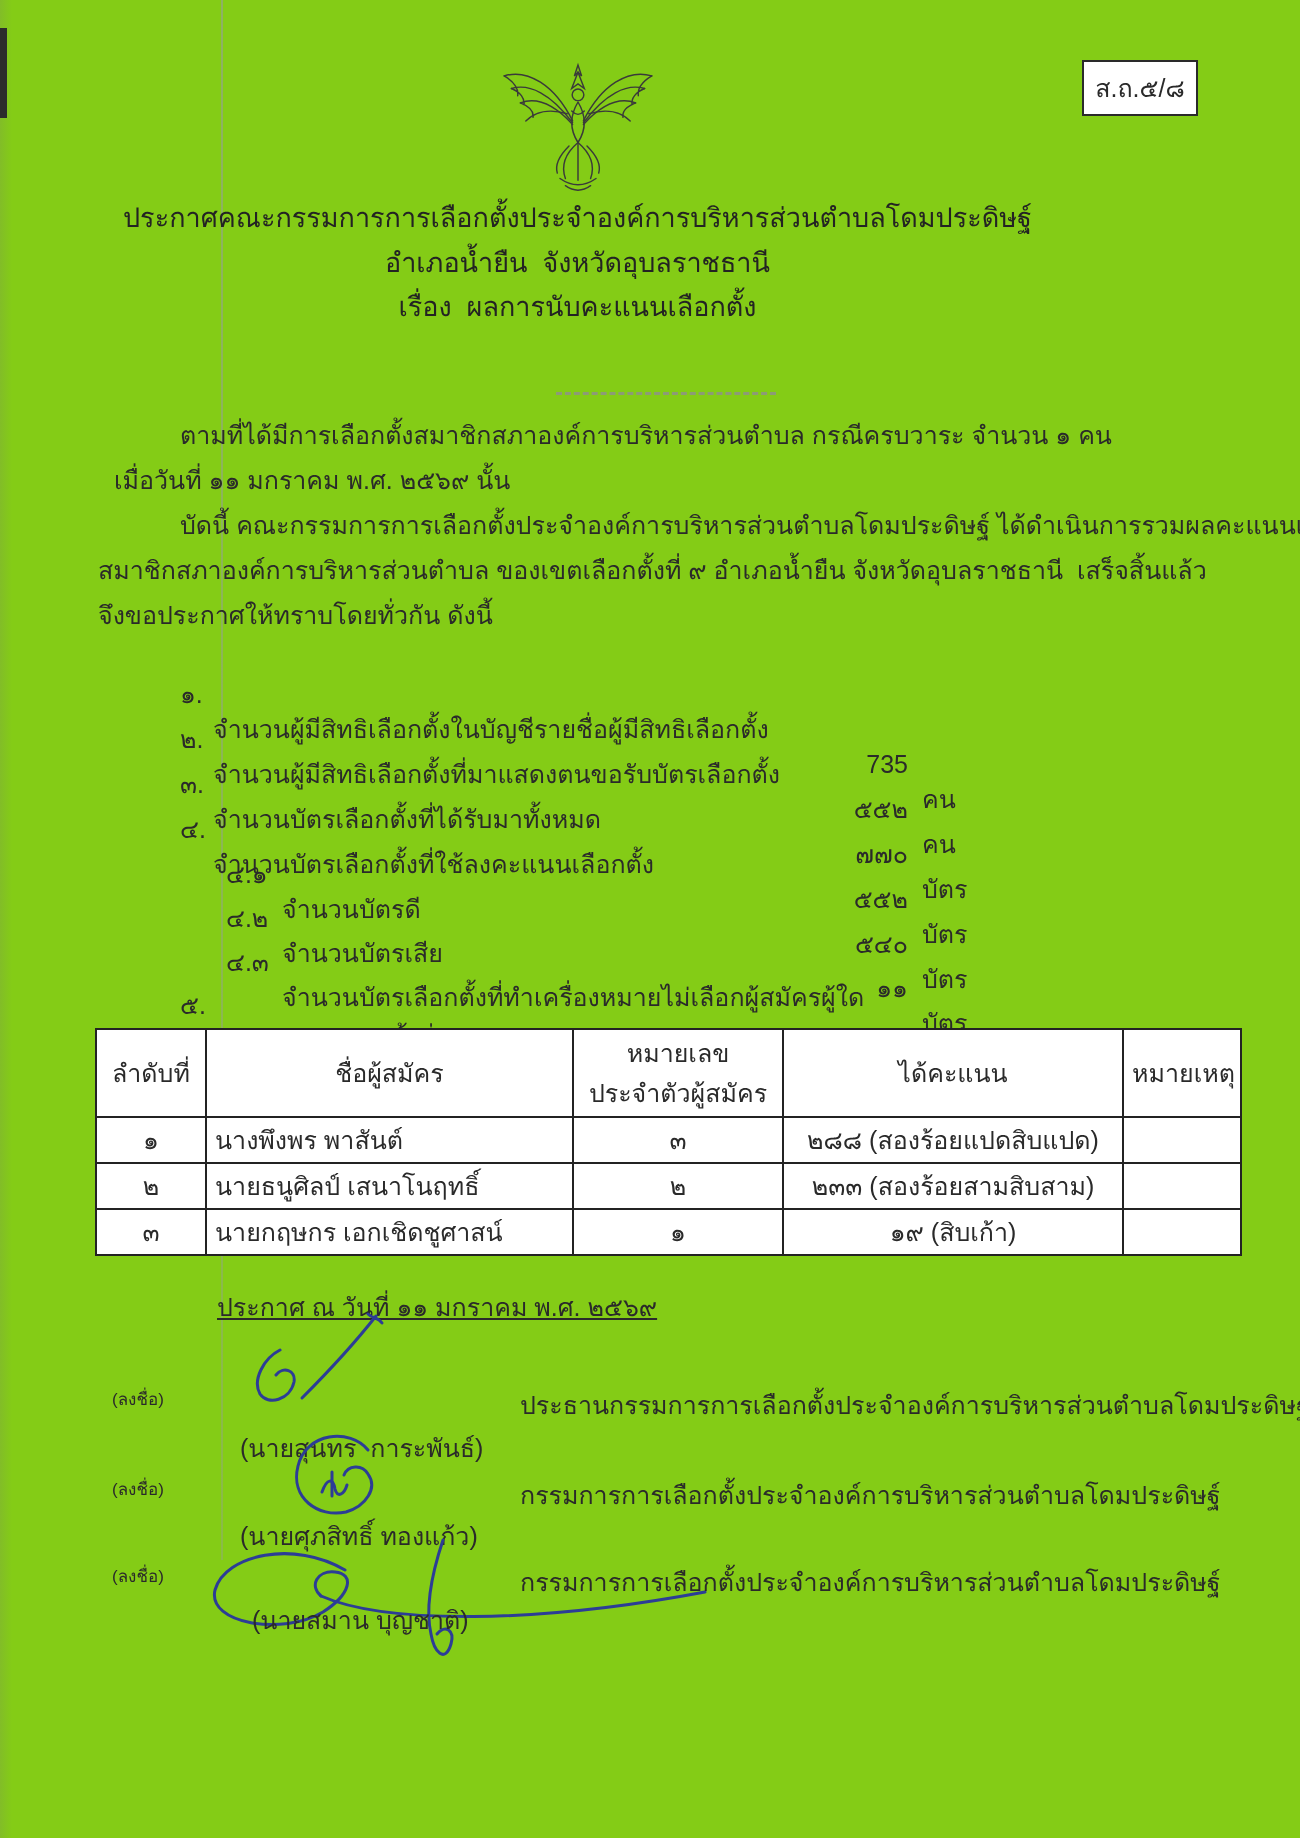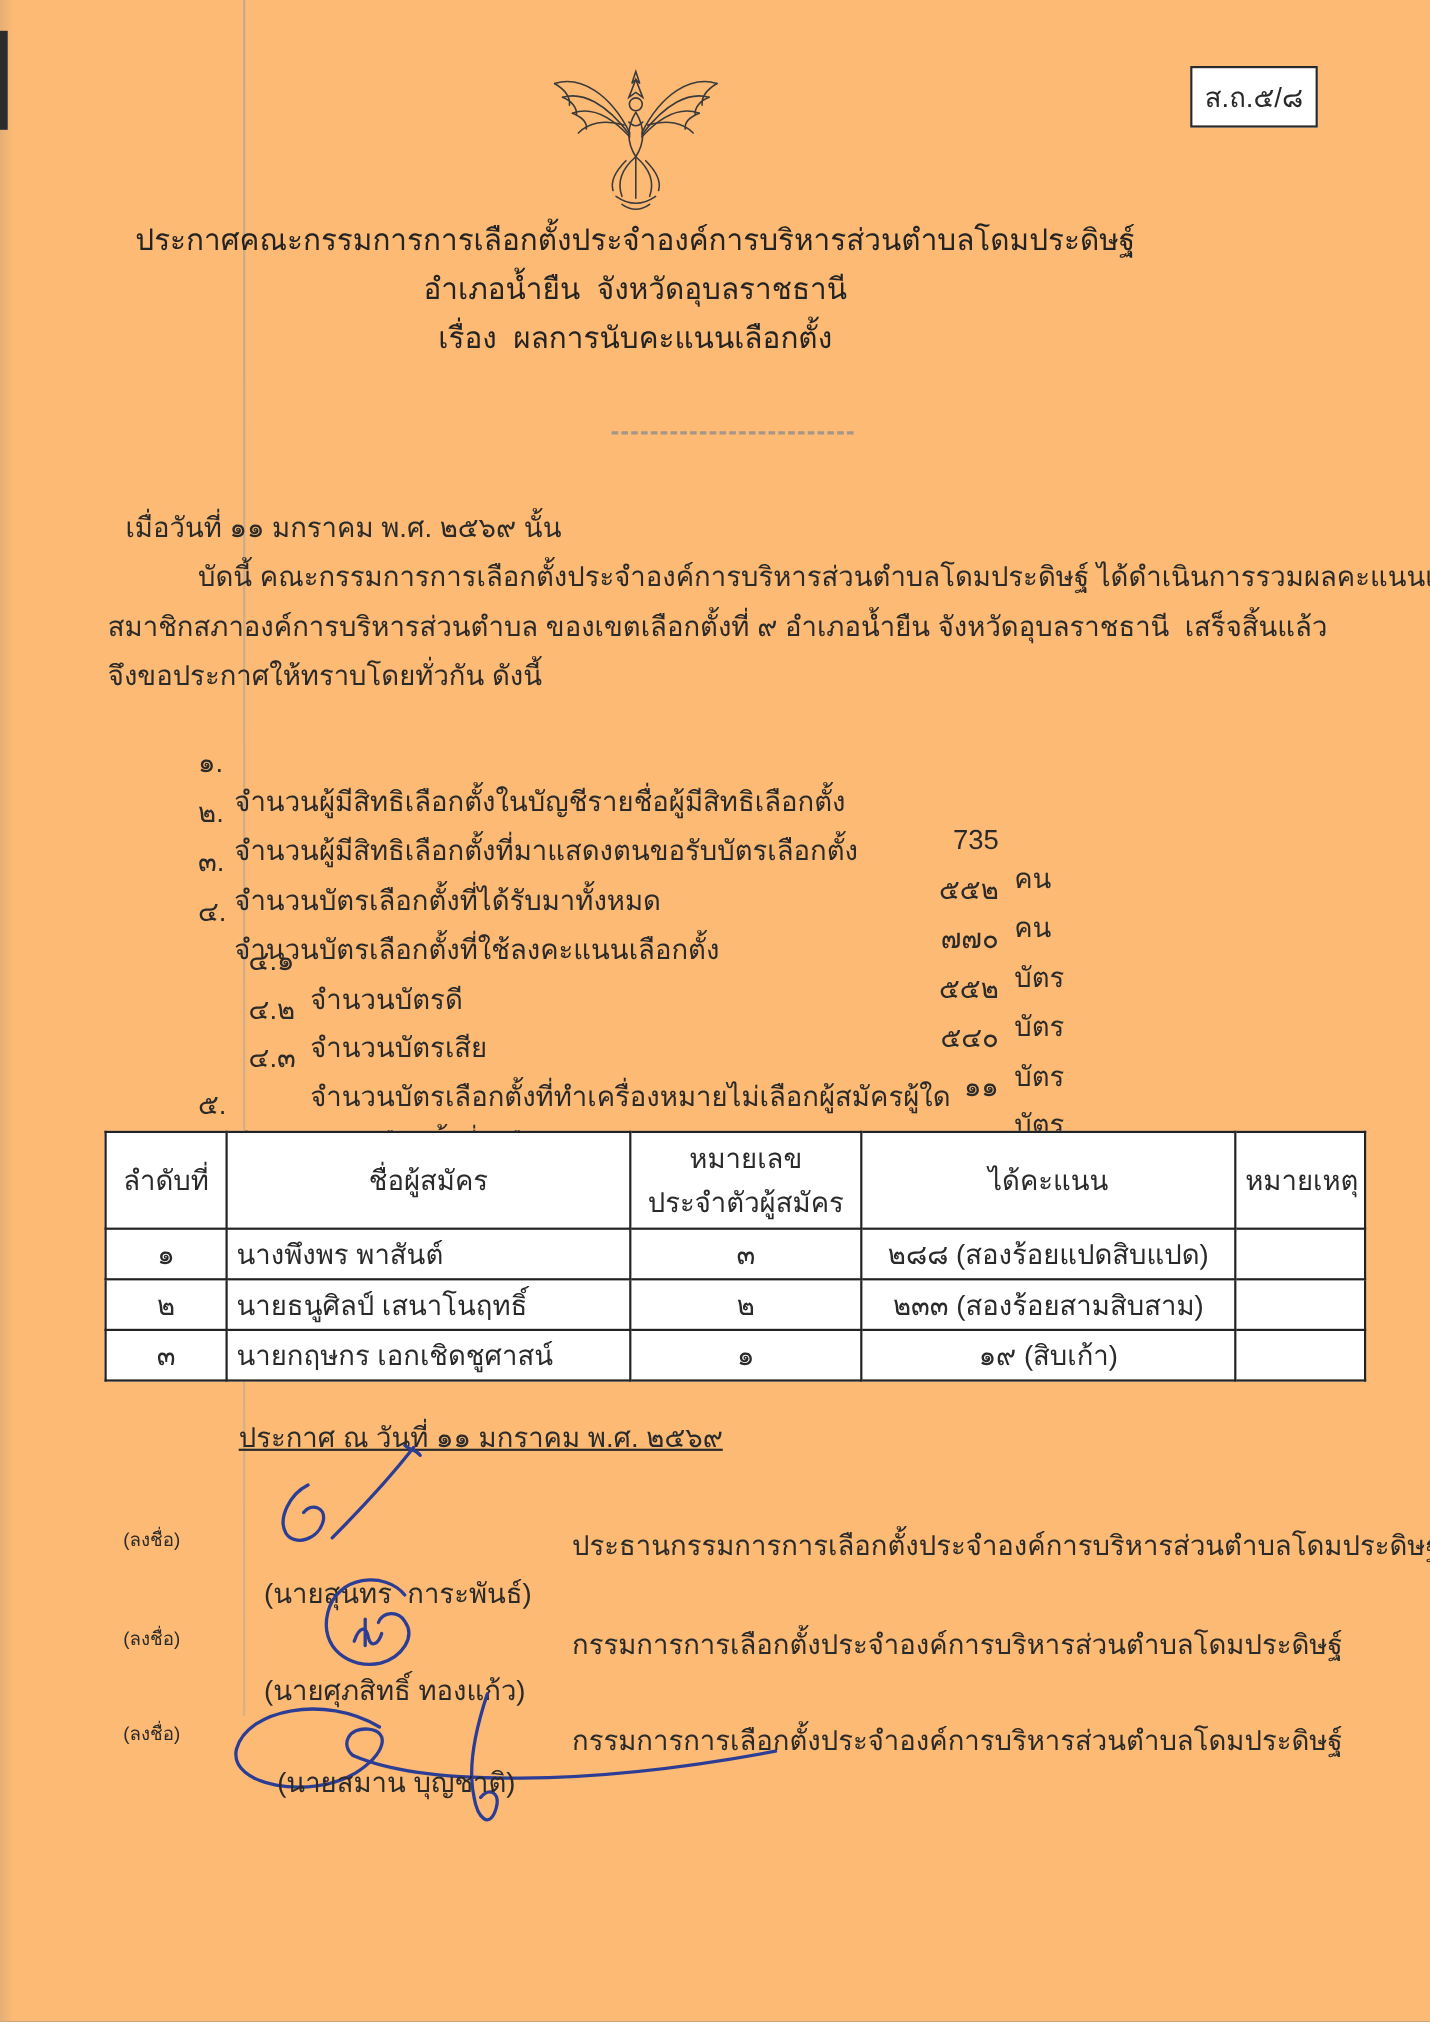--- a/index.html
+++ b/index.html
@@ -1,19 +1,19 @@
 <!DOCTYPE html>
 <html><head>
 <meta charset="utf-8">
 <style>
   html,body{margin:0;padding:0;background:#9a9a9a;}
   .page{
     position:relative;
     width:1300px;height:1838px;
-    background:#fdba74;
+    background:#84cc16;
     font-family:"Liberation Sans",sans-serif;
     color:#2a2a2a;
     overflow:hidden;
     box-shadow:0 0 6px rgba(0,0,0,.35);
   }
   .line{position:absolute;font-size:25px;white-space:pre;line-height:1.4;}
   .center{left:0;width:1155px;text-align:center;}
   .title{font-size:27px;color:#232323;}
   .form-box{
     position:absolute;left:1082px;top:60px;width:112px;height:52px;
@@ -102,20 +102,21 @@
       <path d="M86,138 Q100,148 114,138"></path>
     </g>
   </svg>
 
   <div class="line center title" style="top:200px;">ประกาศคณะกรรมการการเลือกตั้งประจำองค์การบริหารส่วนตำบลโดมประดิษฐ์</div>
   <div class="line center title" style="top:245px;">อำเภอน้ำยืน  จังหวัดอุบลราชธานี</div>
   <div class="line center title" style="top:289px;">เรื่อง  ผลการนับคะแนนเลือกตั้ง</div>
 
   <div class="dashed-sep"></div>
 
+  <div class="line" style="left:180px;top:418px;">ตามที่ได้มีการเลือกตั้งสมาชิกสภาองค์การบริหารส่วนตำบล กรณีครบวาระ จำนวน ๑ คน</div>
   <div class="line" style="left:114px;top:463px;">เมื่อวันที่ ๑๑ มกราคม พ.ศ. ๒๕๖๙ นั้น</div>
   <div class="line" style="left:180px;top:508px;">บัดนี้ คณะกรรมการการเลือกตั้งประจำองค์การบริหารส่วนตำบลโดมประดิษฐ์ ได้ดำเนินการรวมผลคะแนนเลือกตั้ง</div>
   <div class="line" style="left:98px;top:553px;">สมาชิกสภาองค์การบริหารส่วนตำบล ของเขตเลือกตั้งที่ ๙ อำเภอน้ำยืน จังหวัดอุบลราชธานี  เสร็จสิ้นแล้ว</div>
   <div class="line" style="left:98px;top:598px;">จึงขอประกาศให้ทราบโดยทั่วกัน ดังนี้</div>
 
   <div class="line" style="top:642px;">
     <span class="item-no" style="left:180px;">๑.</span>
     <span class="item-label" style="left:213px;">จำนวนผู้มีสิทธิเลือกตั้งในบัญชีรายชื่อผู้มีสิทธิเลือกตั้ง</span>
     <span class="item-value">735</span>
     <span class="item-unit">คน</span>

